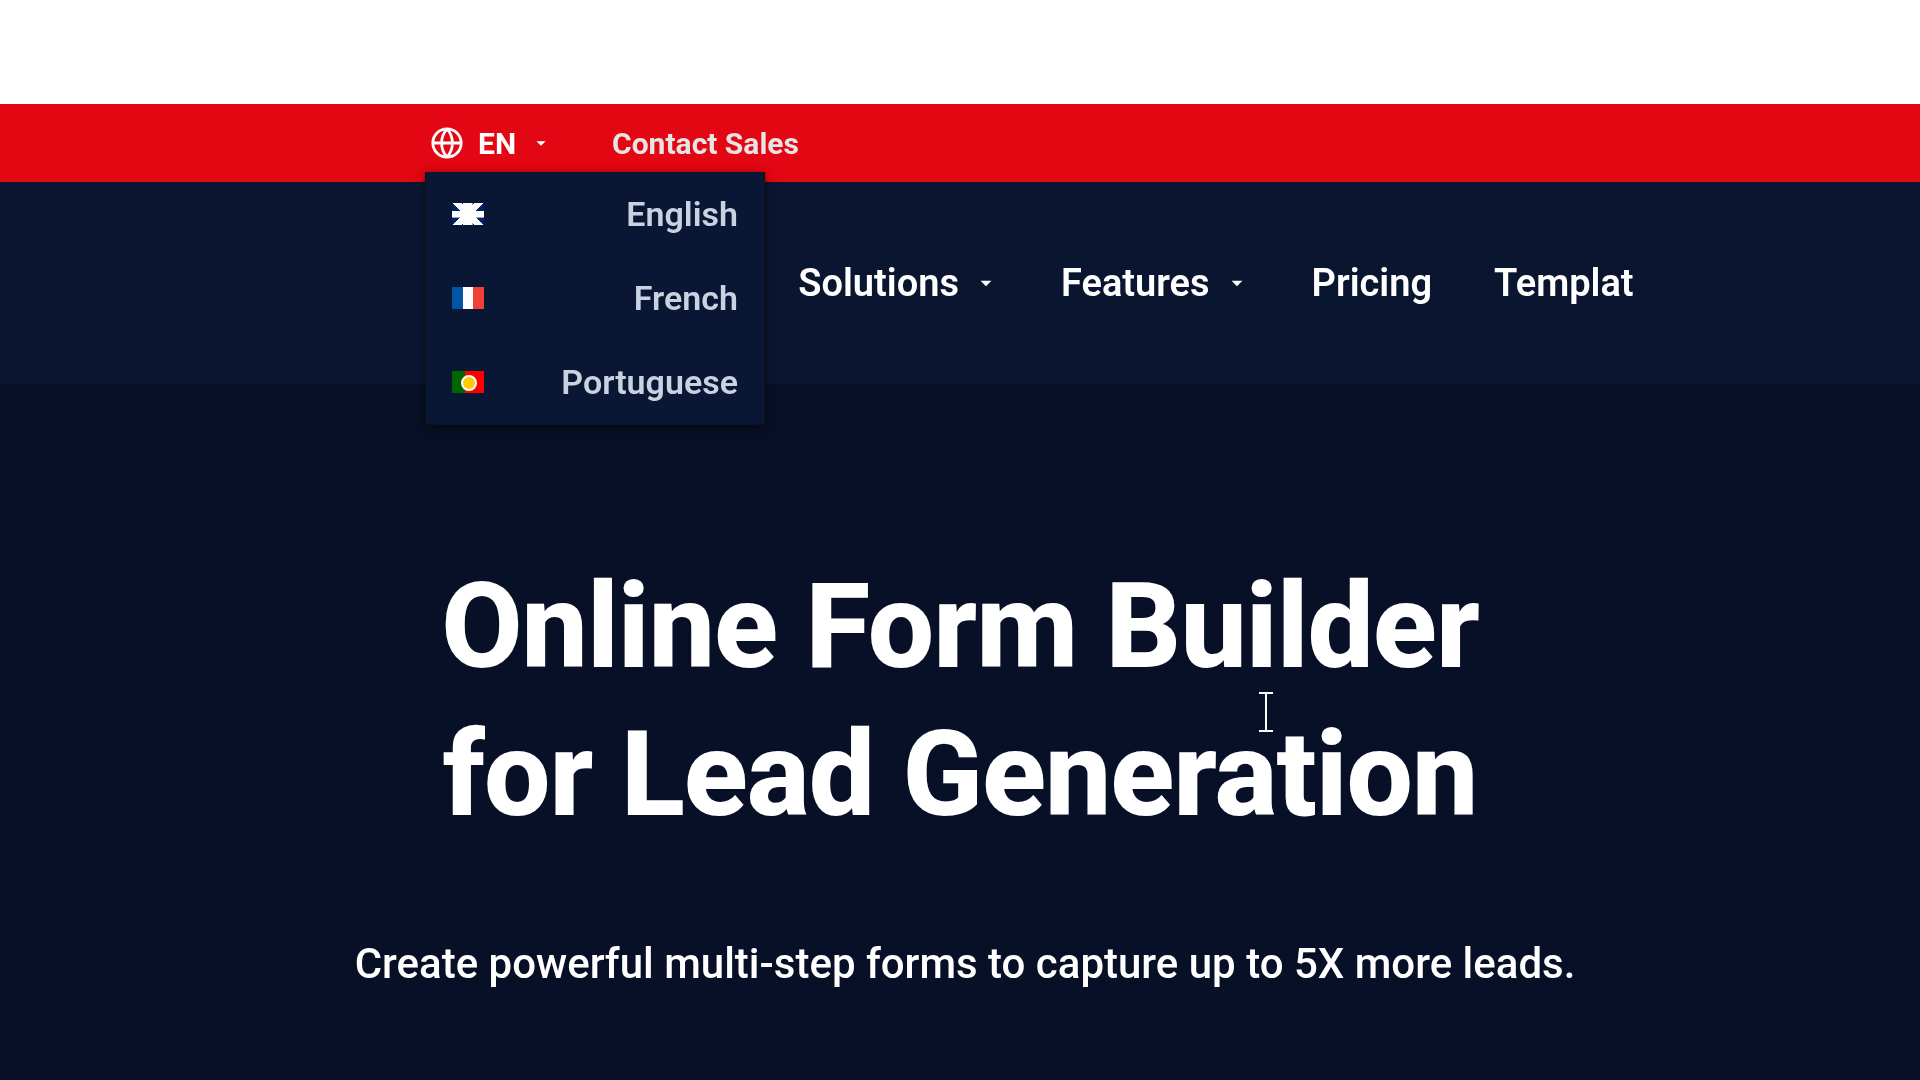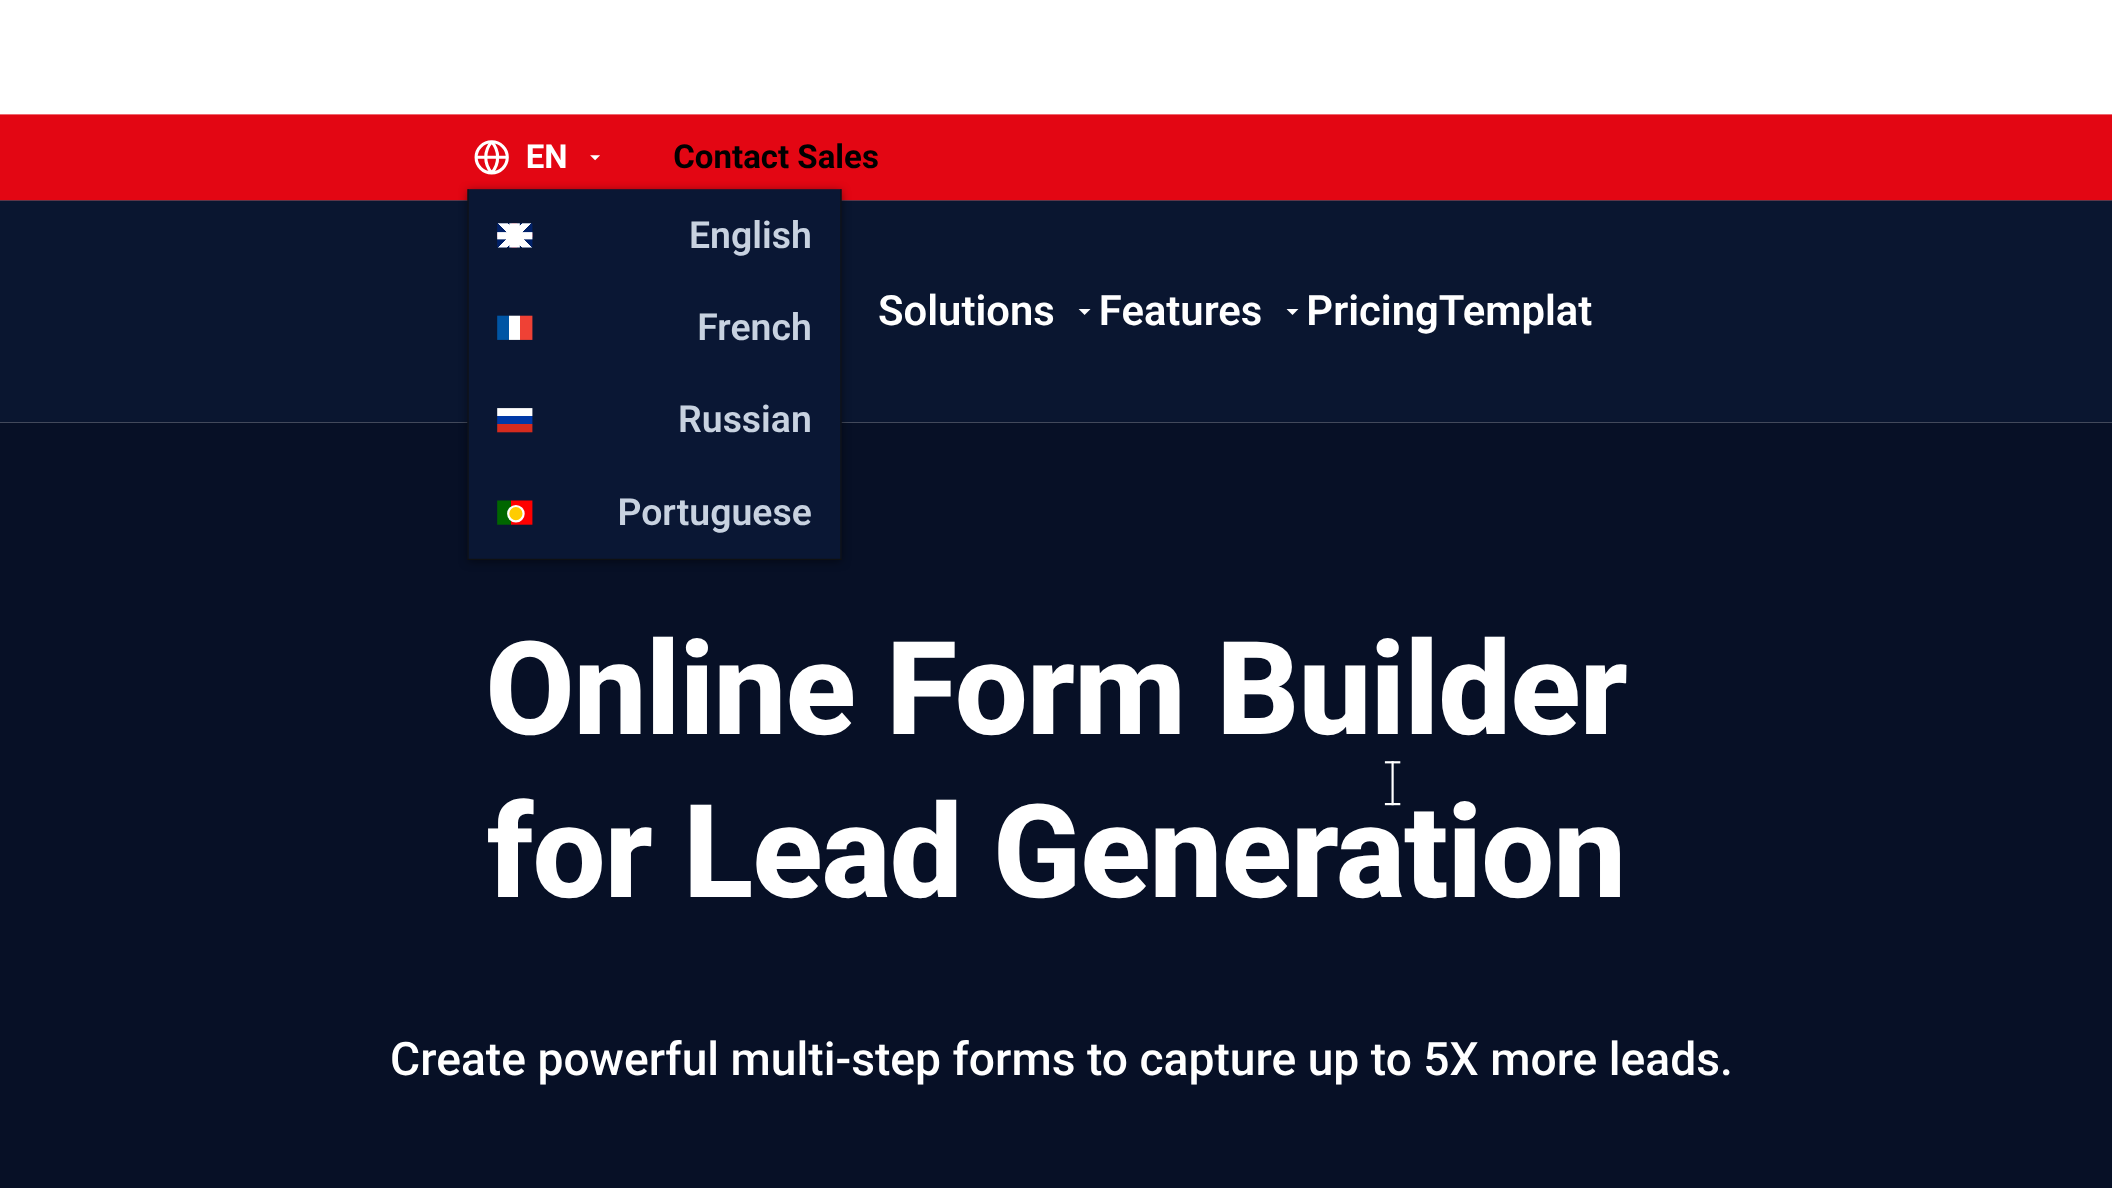--- a/index.html
+++ b/index.html
@@ -11,21 +11,21 @@
 
   
   .util { position:relative; height:78px; background:#E30613; display:flex; align-items:center; color:#fff; font-weight:700; font-size:30px; padding-left:430px; gap:60px; }
   .util .lang { display:flex; align-items:center; gap:14px; cursor:pointer; }
   .util .lang svg.globe { width:34px; height:34px; }
   .util .lang .chev { width:22px; height:22px; }
 
   
   .nav { height:202px; background:#0A1630; display:flex; align-items:center; color:#fff; padding-left:430px; gap:300px; }
   .logo { font-size:62px; font-weight:700; color:#fff; }
-  .navlinks { display:flex; align-items:center; font-size:38px; font-weight:600; }
+  .navlinks { display:flex; align-items:center; gap:62px; font-size:38px; font-weight:600; }
   .navlinks .item { display:flex; align-items:center; gap:14px; cursor:pointer; }
   .navlinks .item svg { width:26px; height:26px; fill:#fff; }
 
   
   .hero { height:696px; background:#071026; color:#fff; text-align:center; padding-top:170px; }
   .hero h1 { font-size:118px; font-weight:800; line-height:1.25; letter-spacing:-1px; }
   .hero p  { margin-top:90px; font-size:42px; font-weight:500;padding-left:10px; }
 
   
   .langdrop { position:absolute; left:425px; top:172px; width:340px; background:#0A1734; border:1px solid #111; border-top:none; box-shadow:0 2px 8px rgba(0,0,0,.5); }
@@ -66,21 +66,21 @@
     <div class="lang">
       <svg class="globe" viewBox="0 0 24 24" fill="none" stroke="#fff" stroke-width="2">
         <circle cx="12" cy="12" r="10"></circle>
         <path d="M2 12h20M12 2a15 15 0 010 20M12 2a15 15 0 000 20"></path>
       </svg>
       <span>EN</span>
       <svg class="chev" viewBox="0 0 24 24" fill="#fff">
           <path d="M7 10l5 5 5-5z"></path>
         </svg>
     </div>
-    <a style="color:#000000;text-decoration:none;">Contact Sales</a>
+    <a style="color:#e5e5e5;text-decoration:none;">Contact Sales</a>
   </div>
 
   <div class="nav">
     <div class="logo">en</div>
     <div class="navlinks">
       <div class="item">
         <span>Solutions</span>
         <svg viewBox="0 0 24 24">
             <path d="M7 10l5 5 5-5z"></path>
           </svg>
@@ -111,24 +111,20 @@
   <div class="langdrop">
     <div class="opt">
       <span class="flag flag-gb"></span>
       <span>English</span>
     </div>
     <div class="opt">
       <span class="flag flag-fr"></span>
       <span>French</span>
     </div>
     <div class="opt">
-      <span class="flag flag-ru"></span>
-      <span>Russian</span>
-    </div>
-    <div class="opt">
       <span class="flag flag-pt"></span>
       <span>Portuguese</span>
     </div>
   </div>
 
   <div class="caret"></div>
 
 </div>
 
 </body></html>

